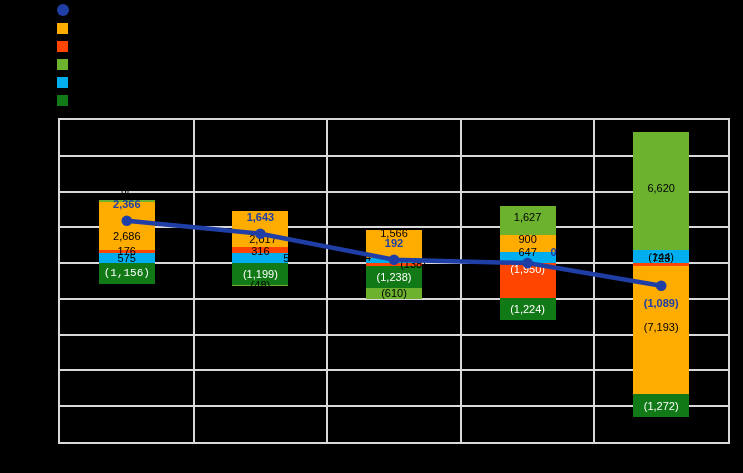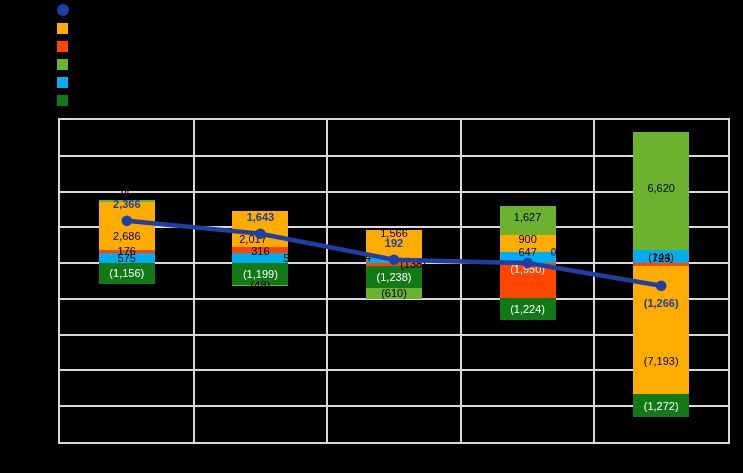--- a/index.html
+++ b/index.html
@@ -91,51 +91,51 @@
         <div class="seg" style="left: 573.2px; top: 130.177px; width: 56px; height: 12.9337px; background: rgb(0, 174, 239);"></div>
         <div class="seg" style="left: 573.2px; top: 143.111px; width: 56px; height: 2.576px; background: rgb(255, 69, 0);"></div>
         <div class="seg" style="left: 573.2px; top: 145.687px; width: 56px; height: 128.675px; background: rgb(255, 172, 0);"></div>
         <div class="seg" style="left: 573.2px; top: 274.362px; width: 56px; height: 22.7547px; background: rgb(17, 122, 23);"></div>
       </div>
     <div class="layer" id="seg-label-layer">
         <div class="lbl" style="color: rgb(0, 0, 0); left: 66.8px; top: 74.1064px;">85</div>
         <div class="lbl" style="color: rgb(0, 0, 0); left: 66.8px; top: 115.652px;">2,686</div>
         <div class="lbl" style="color: rgb(0, 0, 0); left: 66.8px; top: 131.251px;">176</div>
         <div class="lbl" style="color: rgb(0, 0, 0); left: 66.8px; top: 137.968px;">575</div>
-        <div class="lbl" style="color: rgb(255, 255, 255); left: 66.8px; top: 153.451px;">(1,156)</div>
-        <div class="lbl" style="color: rgb(0, 0, 0); left: 193px; top: 119.453px;">2,017</div>
+        <div class="lbl" style="color: rgb(255, 255, 255); left: 66.8px; top: 153.451px; font-family: Liberation Mono, monospace;">(1,156)</div>
+        <div class="lbl" style="color: rgb(0, 0, 0); left: 203px; top: 119.453px;">2,017</div>
         <div class="lbl" style="color: rgb(0, 0, 0); left: 200.4px; top: 131px;">316</div>
         <div class="lbl" style="color: rgb(0, 0, 0); left: 200.4px; top: 138.129px; margin-left: 32px;">557</div>
         <div class="lbl" style="color: rgb(255, 255, 255); left: 200.4px; top: 153.835px;">(1,199)</div>
         <div class="lbl" style="color: rgb(0, 0, 0); left: 200.4px; top: 165.16px;">(48)</div>
         <div class="lbl" style="color: rgb(0, 0, 0); left: 334px; top: 112.523px;">1,566</div>
         <div class="lbl" style="color: rgb(0, 0, 0); left: 302px; top: 137.32px;">194</div>
         <div class="lbl" style="color: rgb(0, 0, 0); left: 353px; top: 144.345px;">(138)</div>
         <div class="lbl" style="color: rgb(255, 255, 255); left: 334px; top: 156.653px;">(1,238)</div>
         <div class="lbl" style="color: rgb(0, 0, 0); left: 334px; top: 173.182px;">(610)</div>
         <div class="lbl" style="color: rgb(0, 0, 0); left: 467.6px; top: 96.8844px;">1,627</div>
         <div class="lbl" style="color: rgb(0, 0, 0); left: 467.6px; top: 119.487px;">900</div>
         <div class="lbl" style="color: rgb(0, 0, 0); left: 467.6px; top: 132.324px;">647</div>
         <div class="lbl" style="color: rgb(255, 255, 255); left: 467.6px; top: 149px;">(1,950)</div>
         <div class="lbl" style="color: rgb(255, 255, 255); left: 467.6px; top: 188.942px;">(1,224)</div>
         <div class="lbl" style="color: rgb(0, 0, 0); left: 601.2px; top: 67.9652px;">6,620</div>
         <div class="lbl" style="color: rgb(0, 0, 0); left: 601.2px; top: 138px;">723</div>
         <div class="lbl" style="color: rgb(0, 0, 0); left: 601.2px; top: 137.111px;">(144)</div>
-        <div class="lbl" style="color: rgb(0, 0, 0); left: 601.2px; top: 207.024px; margin-top: 34px;">(7,193)</div>
+        <div class="lbl" style="color: rgb(0, 0, 0); left: 601.2px; top: 207.024px;">(7,193)</div>
         <div class="lbl" style="color: rgb(255, 255, 255); left: 601.2px; top: 285.739px;">(1,272)</div>
       </div>
     <svg id="line-svg" width="668" height="322">
         <polyline points="66.8,100.786 200.4,113.71966666666667 334,139.67644444444446 467.6,143.11111111111111 601.2,165.75844444444445" fill="none" stroke="#1F3FA6" stroke-width="4.5"></polyline>
         <circle cx="66.8" cy="100.786" r="5.3" fill="#1F3FA6"></circle>
         <circle cx="200.4" cy="113.71966666666667" r="5.3" fill="#1F3FA6"></circle>
         <circle cx="334" cy="139.67644444444446" r="5.3" fill="#1F3FA6"></circle>
         <circle cx="467.6" cy="143.11111111111111" r="5.3" fill="#1F3FA6"></circle>
         <circle cx="601.2" cy="165.75844444444445" r="5.3" fill="#1F3FA6"></circle>
       </svg>
     <div class="layer" id="line-label-layer">
         <div class="lbl bold" style="color: rgb(31, 63, 166); left: 66.8px; top: 83.786px;">2,366</div>
         <div class="lbl bold" style="color: rgb(31, 63, 166); left: 200.4px; top: 96.7197px;">1,643</div>
         <div class="lbl bold" style="color: rgb(31, 63, 166); left: 334px; top: 122.676px;">192</div>
         <div class="lbl bold" style="color: rgb(31, 63, 166); left: 493.6px; top: 132.111px;">0</div>
-        <div class="lbl bold" style="color: rgb(31, 63, 166); left: 601.2px; top: 182.758px;">(1,266)</div>
+        <div class="lbl bold" style="color: rgb(31, 63, 166); left: 601.2px; top: 182.758px;">(1,089)</div>
       </div>
   </div>
 </div>
 
 </body></html>

